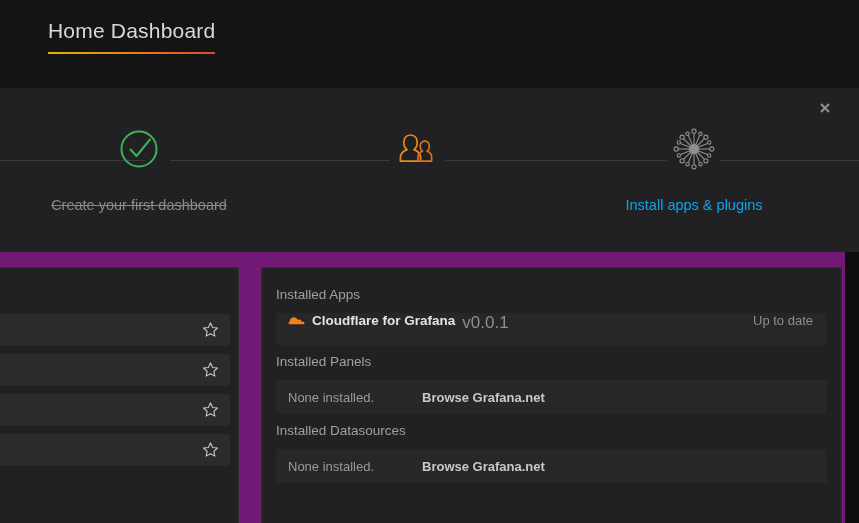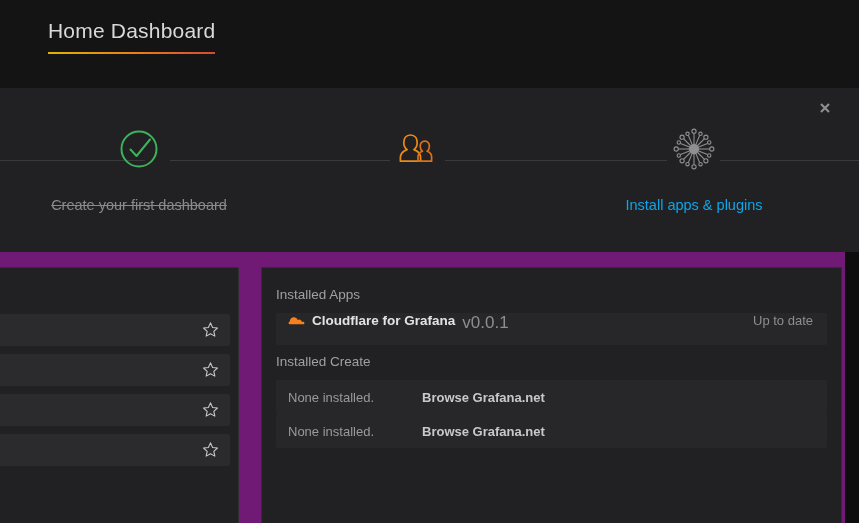--- a/index.html
+++ b/index.html
@@ -395,27 +395,28 @@
                    C1.8 5.2 3.6 3.3 5.9 3.3 C7.6 3.3 9.1 4.4 9.7 5.9
                    C10.1 5.6 10.6 5.4 11.2 5.4 C12.5 5.4 13.6 6.4 13.8 7.7
                    L15.2 7.7 C15.9 7.7 16.4 8.2 16.4 8.9 C16.4 9.6 15.9 10.2 15.2 10.2 Z" fill="#f48120"></path>
         </svg>
       </span>
       <span class="app-name">Cloudflare for Grafana</span>
       <span class="app-version">v0.0.1</span>
       <span class="app-status">Up to date</span>
     </div>
 
-    <div class="section-title">Installed Create</div>
+    <div class="section-title">Installed Panels</div>
 
     <div class="empty-row">
       <span>None installed.</span>
       <span class="browse-link">Browse Grafana.net</span>
     </div>
 
+    <div class="section-title">Installed Datasources</div>
 
     <div class="empty-row">
       <span>None installed.</span>
       <span class="browse-link">Browse Grafana.net</span>
     </div>
 
   </div>
 
 </div>
 

